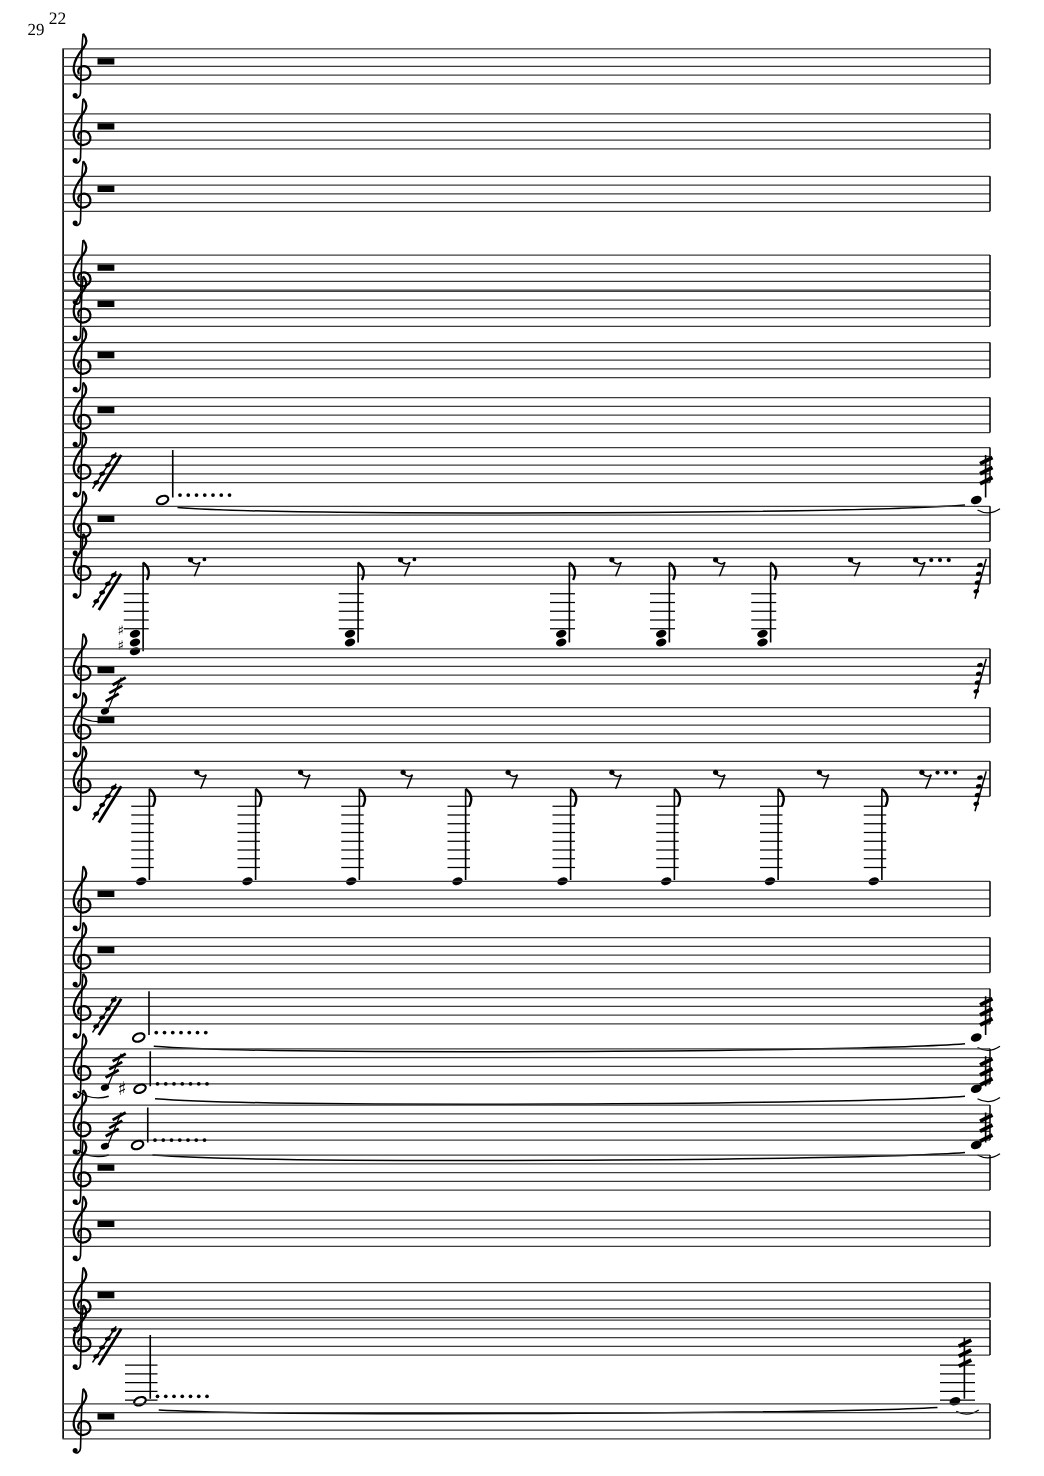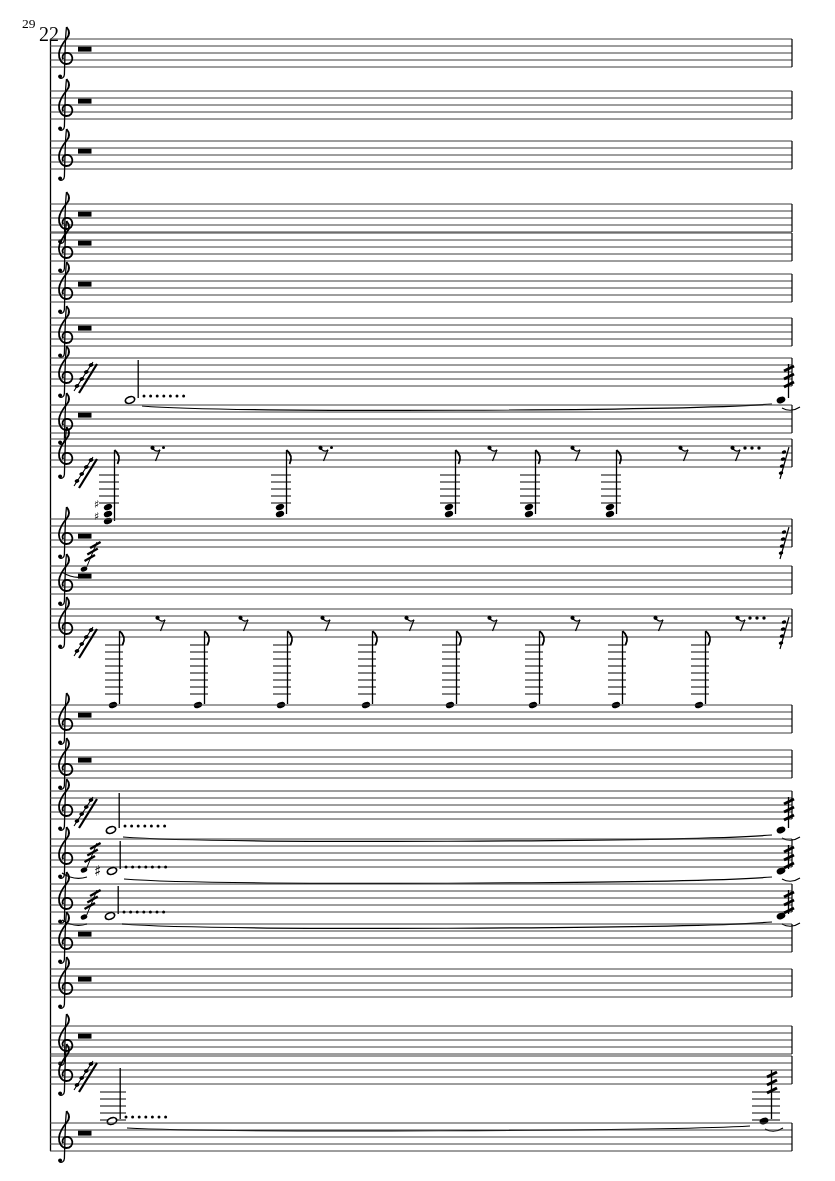--- a/index.html
+++ b/index.html
@@ -1,20 +1,20 @@
 <!DOCTYPE html>
 <html><head>
 <meta charset="utf-8">
 <style>
   html,body{margin:0;padding:0;background:#fff;}
   body{width:835px;height:1181px;position:relative;overflow:hidden;
        font-family:"Liberation Serif",serif;}
   .page{position:absolute;inset:0;background:#fff;}
   .num{position:absolute;color:#000;}
-  #pageNum{left:39px;top:23px;font-size:20px;text-align:center;}
+  #pageNum{left:39px;top:8px;font-size:14px;text-align:center;}
   #barNum{left:22px;top:16px;font-size:13.5px;text-align:right;}
   svg{position:absolute;left:0;top:0;overflow:visible;}
 </style>
 </head>
 <body>
 
 <div class="page">
   <div class="num" id="pageNum">22</div>
   <div class="num" id="barNum">29</div>
   <svg id="score" width="835" height="1181" viewBox="0 0 835 1181">

